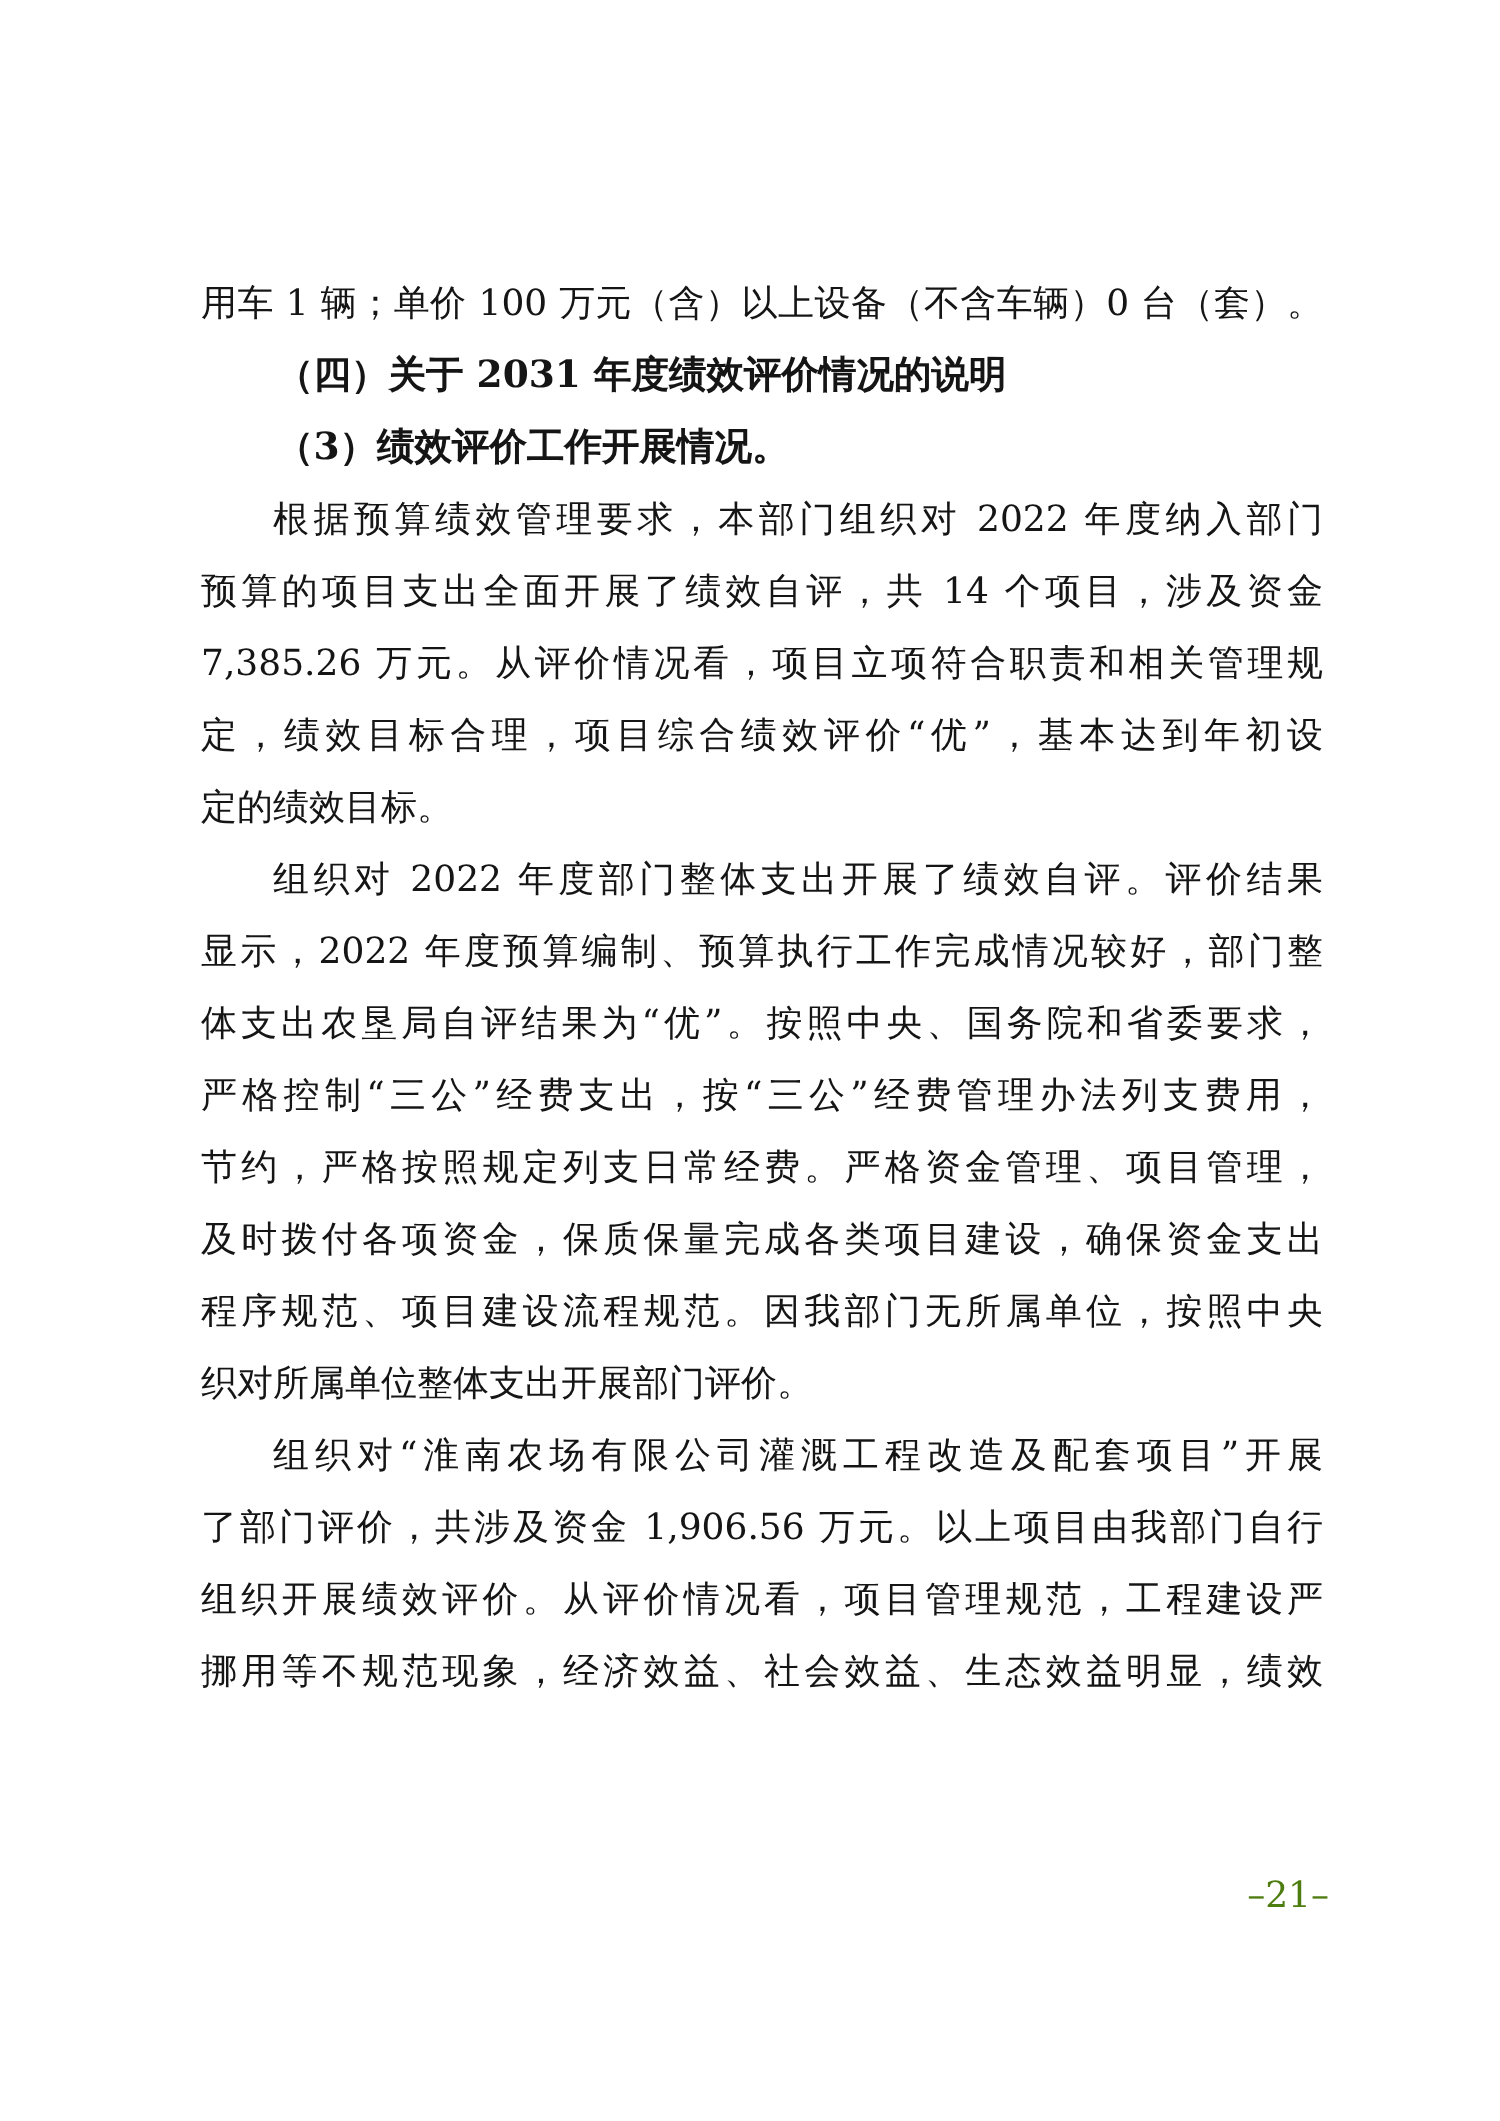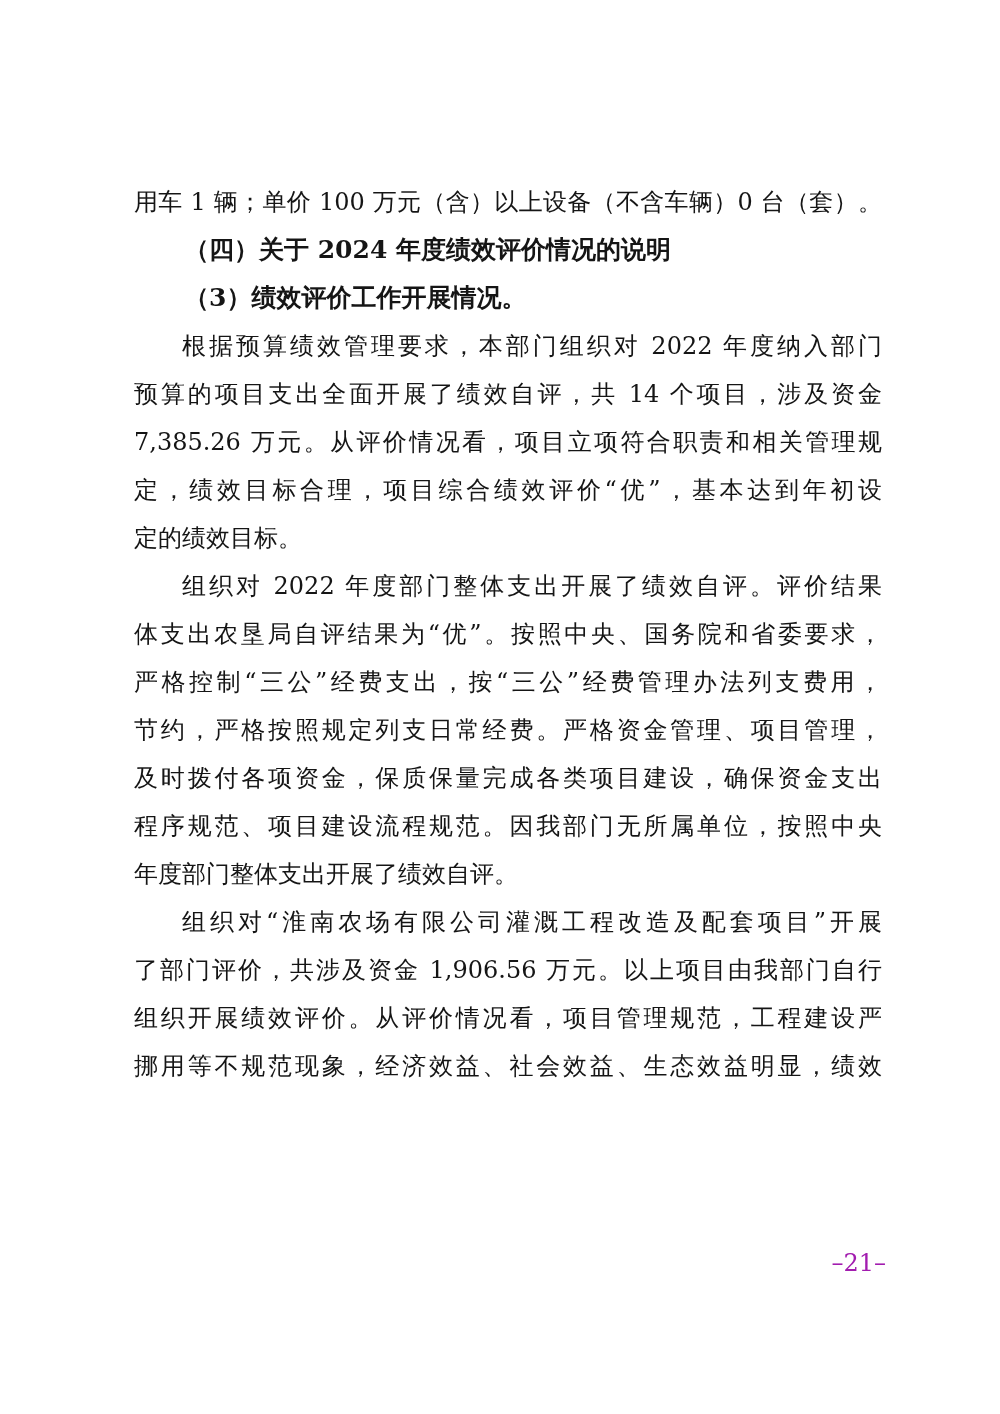--- a/index.html
+++ b/index.html
@@ -43,42 +43,43 @@
     font-size: 25px;
     text-align: left;
     text-align-last: auto;
   }
   .footer {
     position: absolute;
     top: 1248px;
     right: 126px;
     font-size: 24px;
     line-height: 30px;
-    color: #a21caf;
+    color: #4d7c0f;
   }
 </style>
 </head>
 <body>
 
 <div class="page">
   <div class="text-flow">
       <div class="line body stretch">用车 1 辆；单价 100 万元（含）以上设备（不含车辆）0 台（套）。</div>
-      <div class="line heading indent">（四）关于 2024 年度绩效评价情况的说明</div>
+      <div class="line heading indent">（四）关于 2031 年度绩效评价情况的说明</div>
       <div class="line heading indent">（3）绩效评价工作开展情况。</div>
       <div class="line body indent stretch">根据预算绩效管理要求，本部门组织对 2022 年度纳入部门</div>
       <div class="line body stretch">预算的项目支出全面开展了绩效自评，共 14 个项目，涉及资金</div>
       <div class="line body stretch">7,385.26 万元。从评价情况看，项目立项符合职责和相关管理规</div>
       <div class="line body stretch">定，绩效目标合理，项目综合绩效评价“优”，基本达到年初设</div>
       <div class="line body">定的绩效目标。</div>
       <div class="line body indent stretch">组织对 2022 年度部门整体支出开展了绩效自评。评价结果</div>
+      <div class="line body stretch">显示，2022 年度预算编制、预算执行工作完成情况较好，部门整</div>
       <div class="line body stretch">体支出农垦局自评结果为“优”。按照中央、国务院和省委要求，</div>
       <div class="line body stretch">严格控制“三公”经费支出，按“三公”经费管理办法列支费用，</div>
       <div class="line body stretch">节约，严格按照规定列支日常经费。严格资金管理、项目管理，</div>
       <div class="line body stretch">及时拨付各项资金，保质保量完成各类项目建设，确保资金支出</div>
       <div class="line body stretch">程序规范、项目建设流程规范。因我部门无所属单位，按照中央</div>
-      <div class="line body">年度部门整体支出开展了绩效自评。</div>
+      <div class="line body">织对所属单位整体支出开展部门评价。</div>
       <div class="line body indent stretch">组织对“淮南农场有限公司灌溉工程改造及配套项目”开展</div>
       <div class="line body stretch">了部门评价，共涉及资金 1,906.56 万元。以上项目由我部门自行</div>
       <div class="line body stretch">组织开展绩效评价。从评价情况看，项目管理规范，工程建设严</div>
       <div class="line body stretch">挪用等不规范现象，经济效益、社会效益、生态效益明显，绩效</div>
     </div>
   <div class="footer">–21–</div>
 </div>
 
 </body></html>

